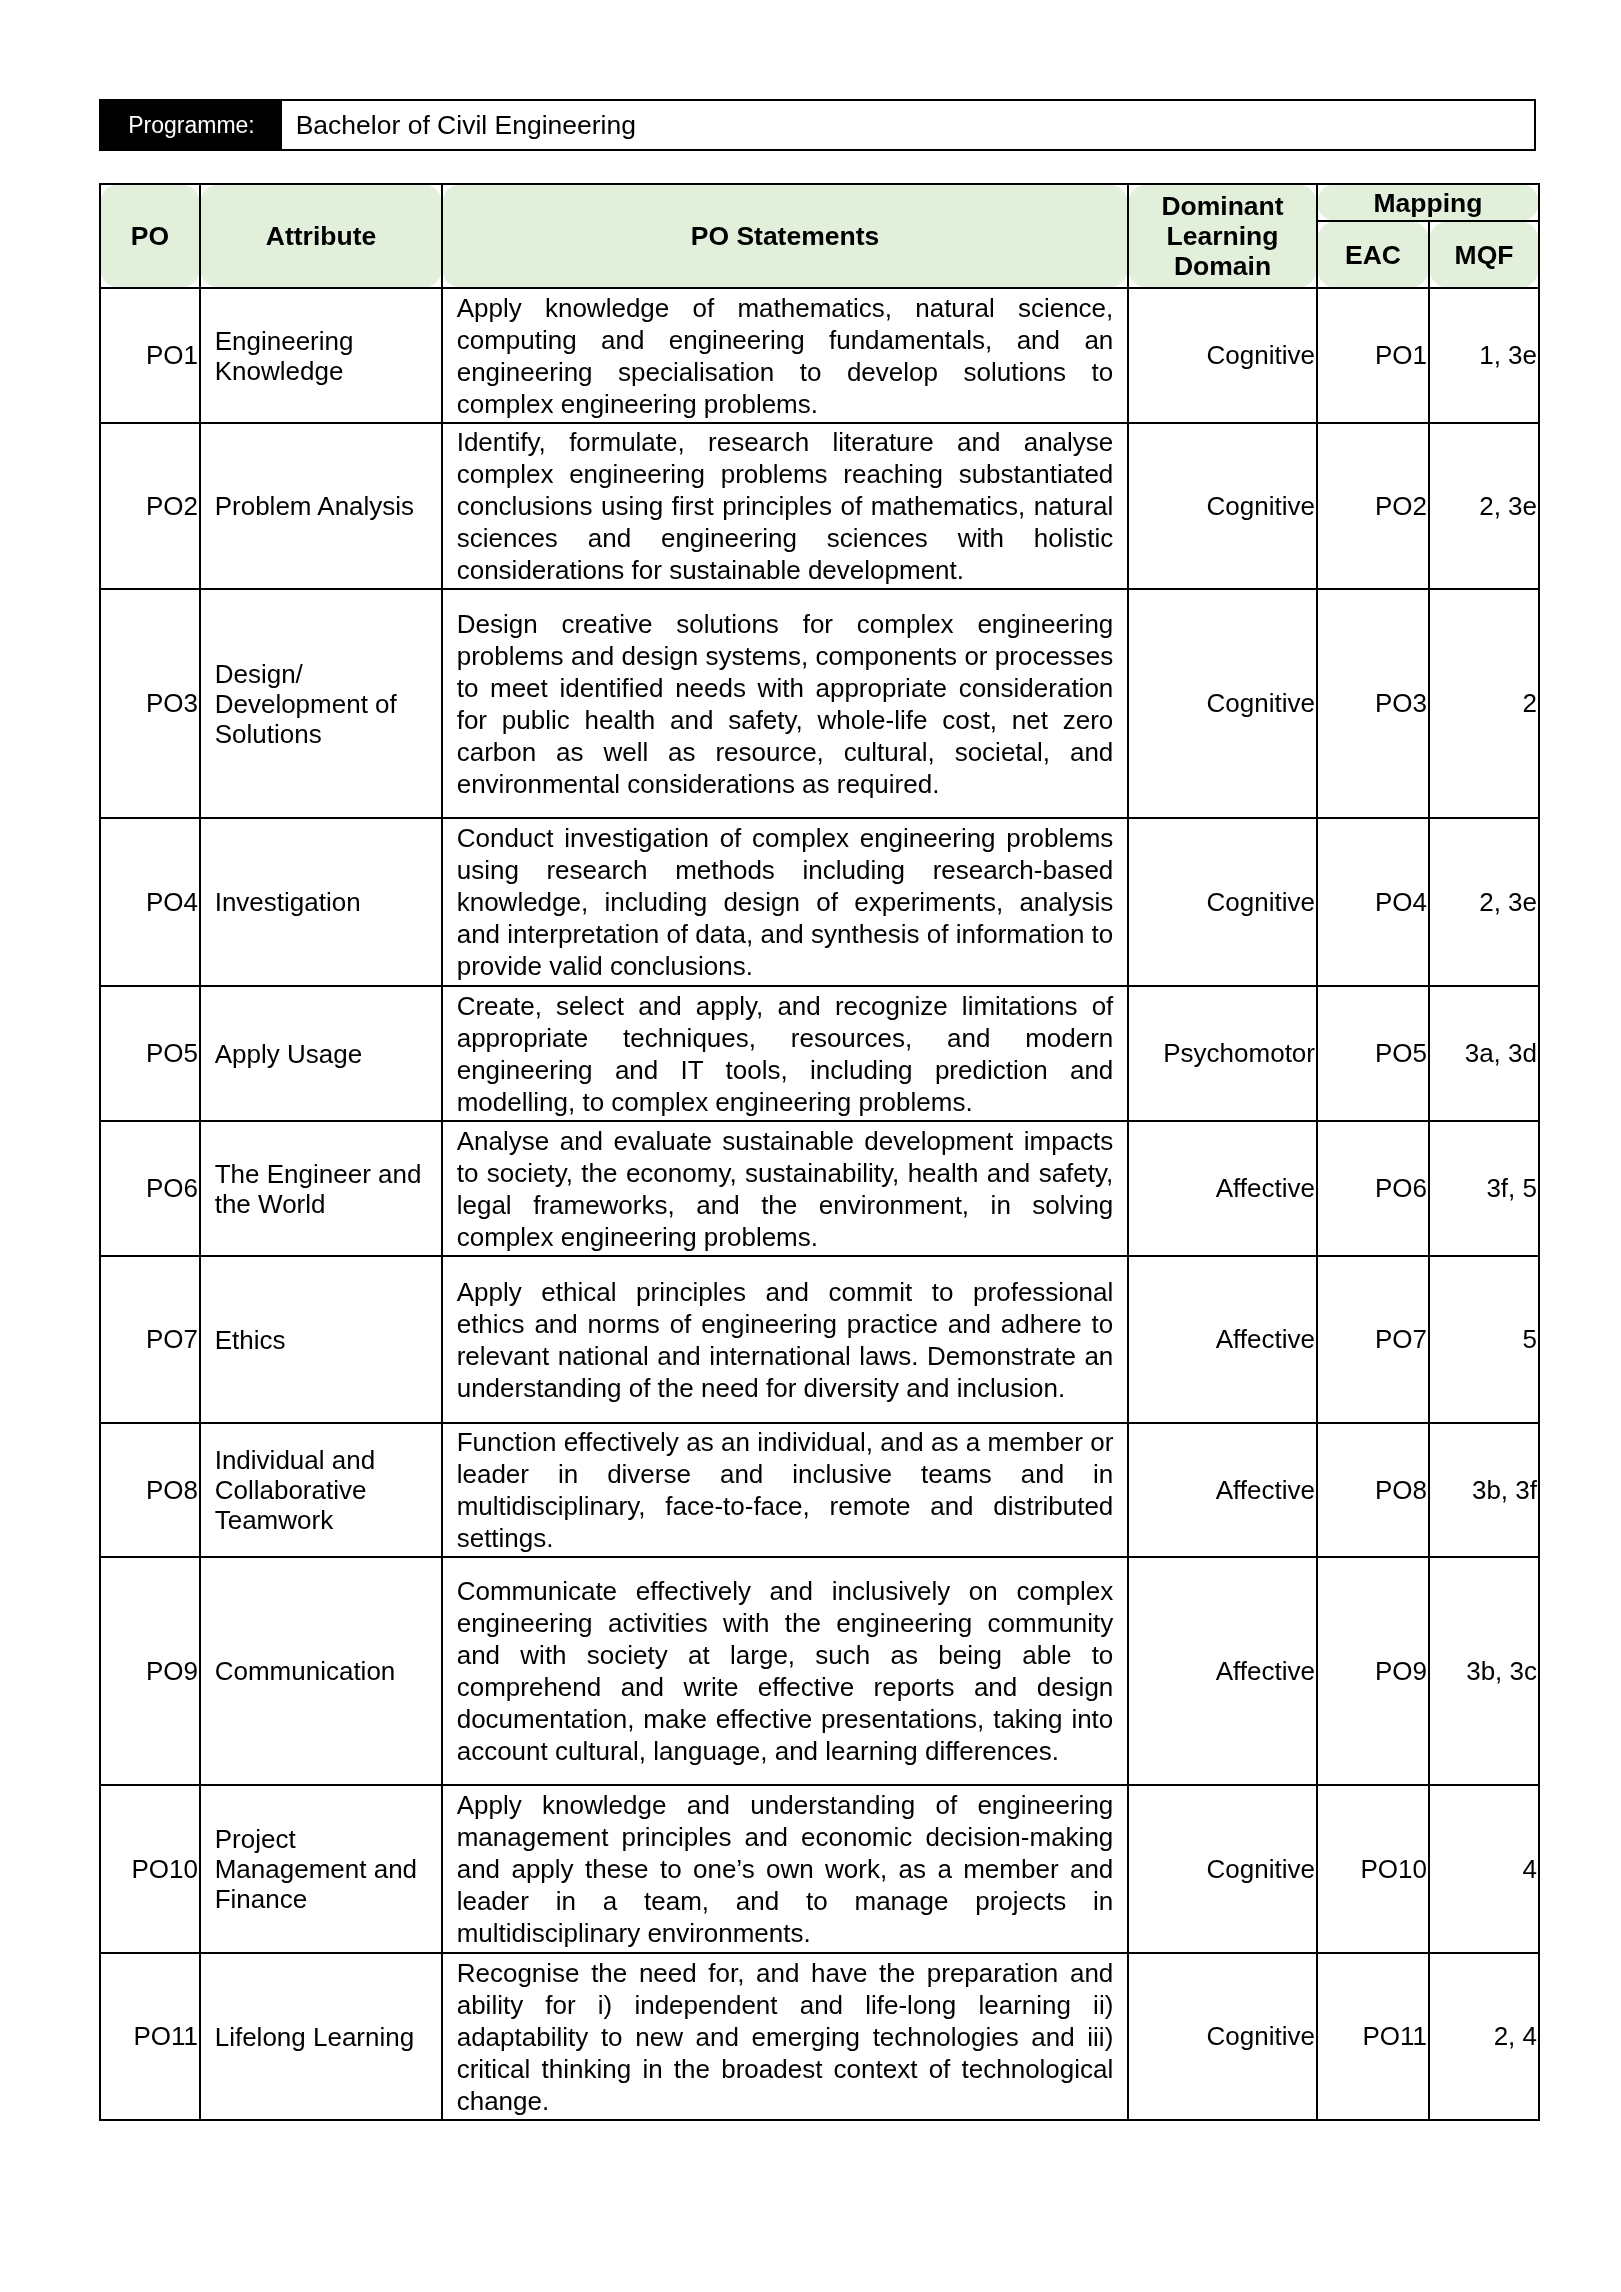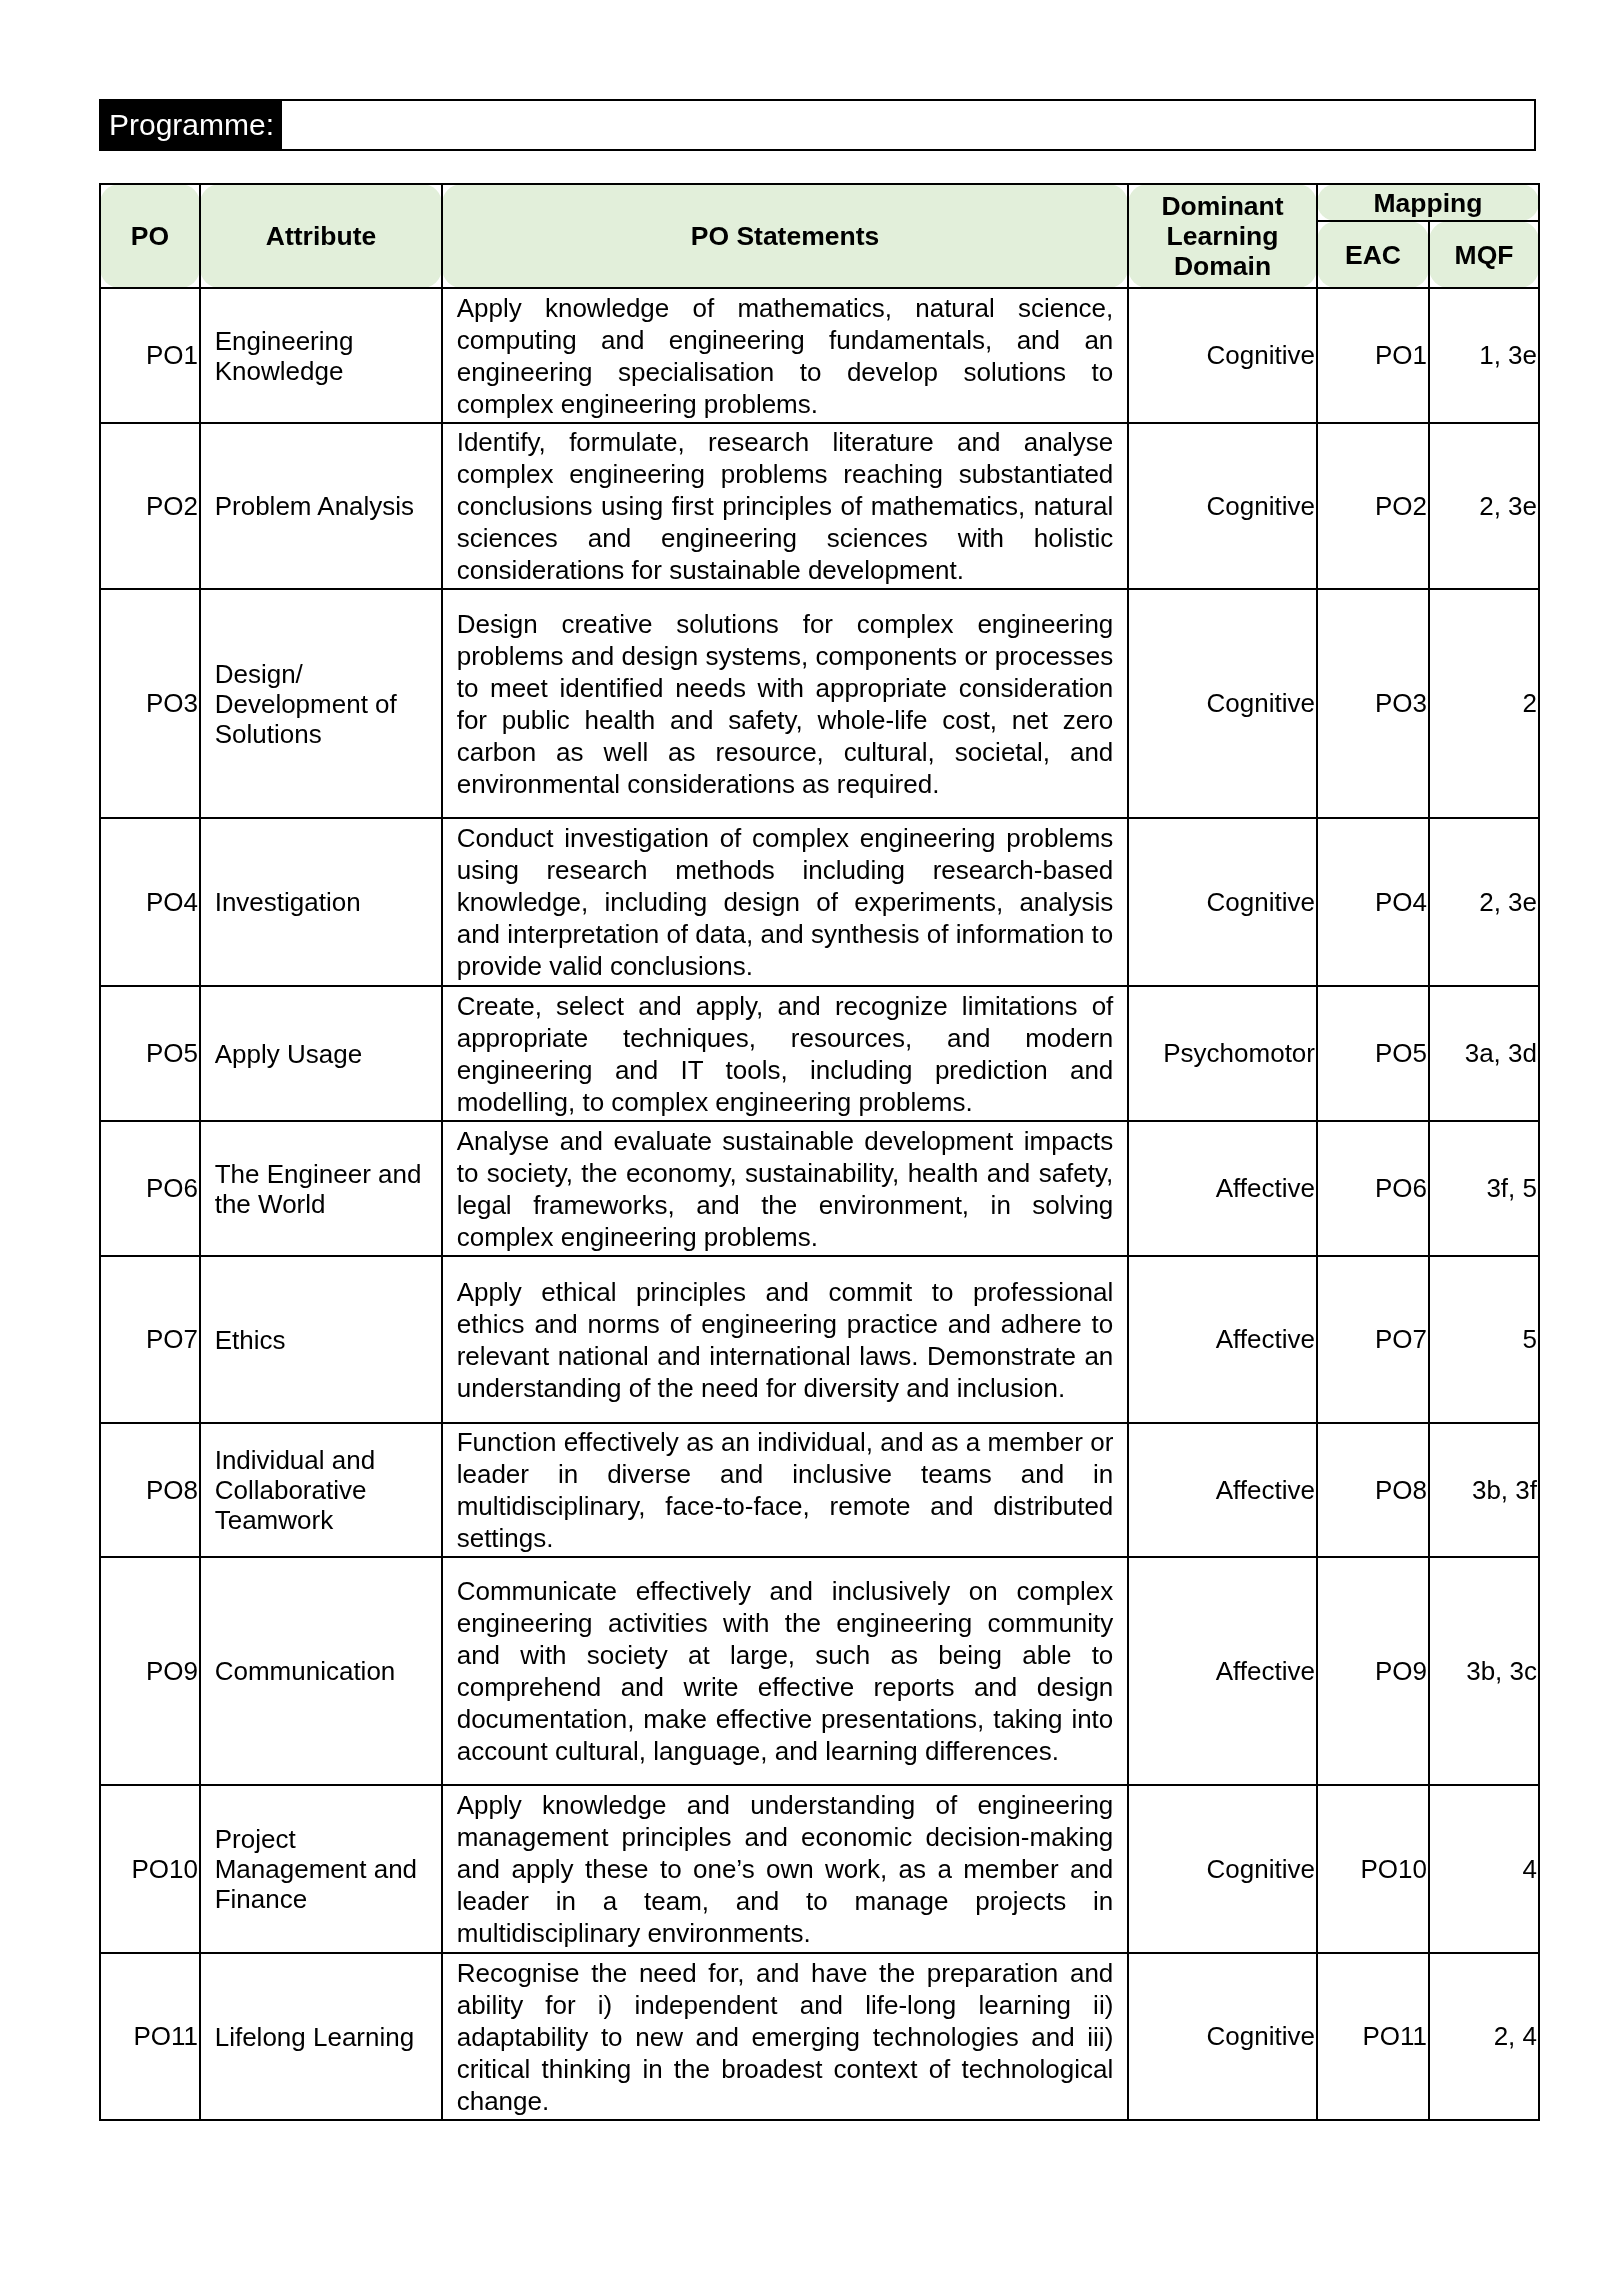--- a/index.html
+++ b/index.html
@@ -1,36 +1,37 @@
 <!DOCTYPE html>
 <html><head>
 <meta charset="utf-8">
 <style>
   html, body { margin:0; padding:0; background:#ffffff; }
   body { width:1621px; height:2293px; position:relative; font-family:"Liberation Sans", sans-serif; color:#000; }
   .prog { position:absolute; left:99px; top:99px; width:1437px; height:52px; border:2px solid #000; box-sizing:border-box; display:flex; }
-  .prog-label { background:#000; color:#fff; width:181px; font-size:30px; display:flex; align-items:center; justify-content:center; }
+  .prog-label { background:#000; color:#fff; width:181px; font-size:23px; display:flex; align-items:center; justify-content:center; }
   .prog-value { flex:1; font-size:26.5px; display:flex; align-items:center; padding-left:13.7px; }
   table.po { position:absolute; left:99px; top:183px; width:1439px; border-collapse:collapse; table-layout:fixed; font-size:26px; }
   table.po td, table.po th { border:2px solid #000; }
   table.po th { background:#e2efda; font-weight:bold; font-size:26.5px; padding:0; line-height:30px;border-radius:20px; }
   col.c-po { width:100px; } col.c-attr { width:242px; } col.c-stmt { width:686px; }
   col.c-dom { width:189px; } col.c-eac { width:112px; } col.c-mqf { width:110px; }
   th.left { text-align:center; padding-left:13.7px; }
   td { vertical-align:middle; line-height:31px; }
   td.center { text-align:right; }
   td.attr { padding-left:13.7px; line-height:30px;margin-top:34px; }
   td.stmt { text-align:justify; padding:2px 13.7px 2px 13.7px; line-height:32px; }
   tr.hdr1 th { height:35px; } tr.hdr2 th { height:65px; }
 </style>
 </head>
 <body>
 
 <div class="prog">
   <div class="prog-label">Programme:</div>
+  <div class="prog-value">Bachelor of Civil Engineering</div>
 </div>
 
 <table class="po">
   <colgroup>
     <col class="c-po">
       <col class="c-attr">
       <col class="c-stmt">
       <col class="c-dom">
       <col class="c-eac">
       <col class="c-mqf">

